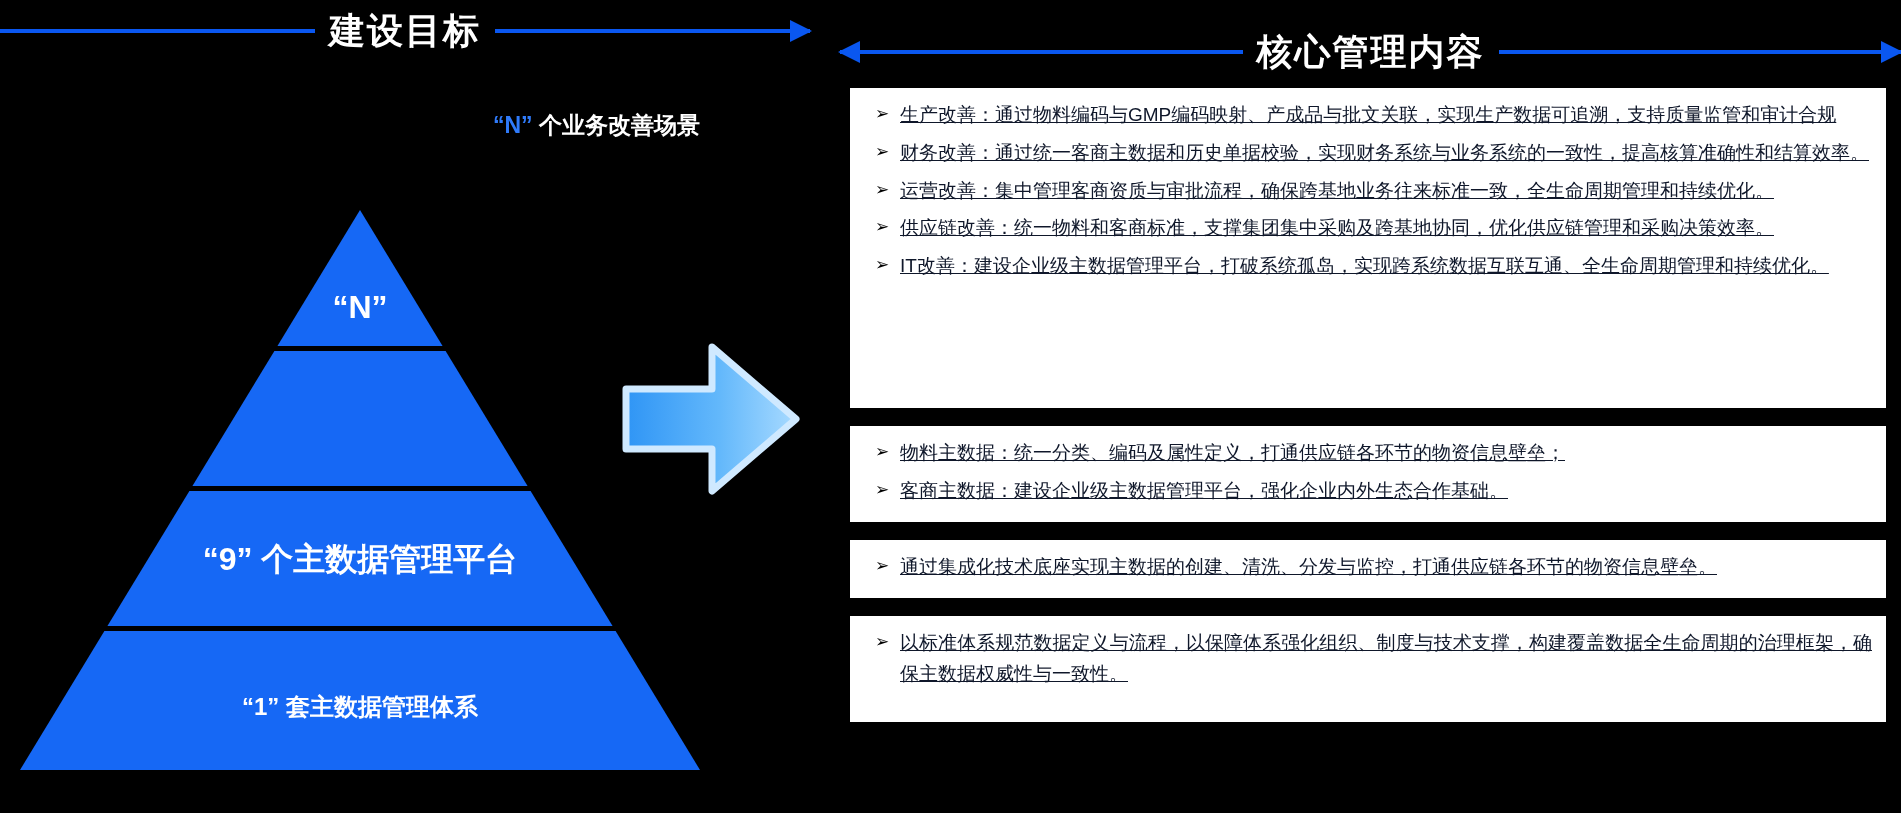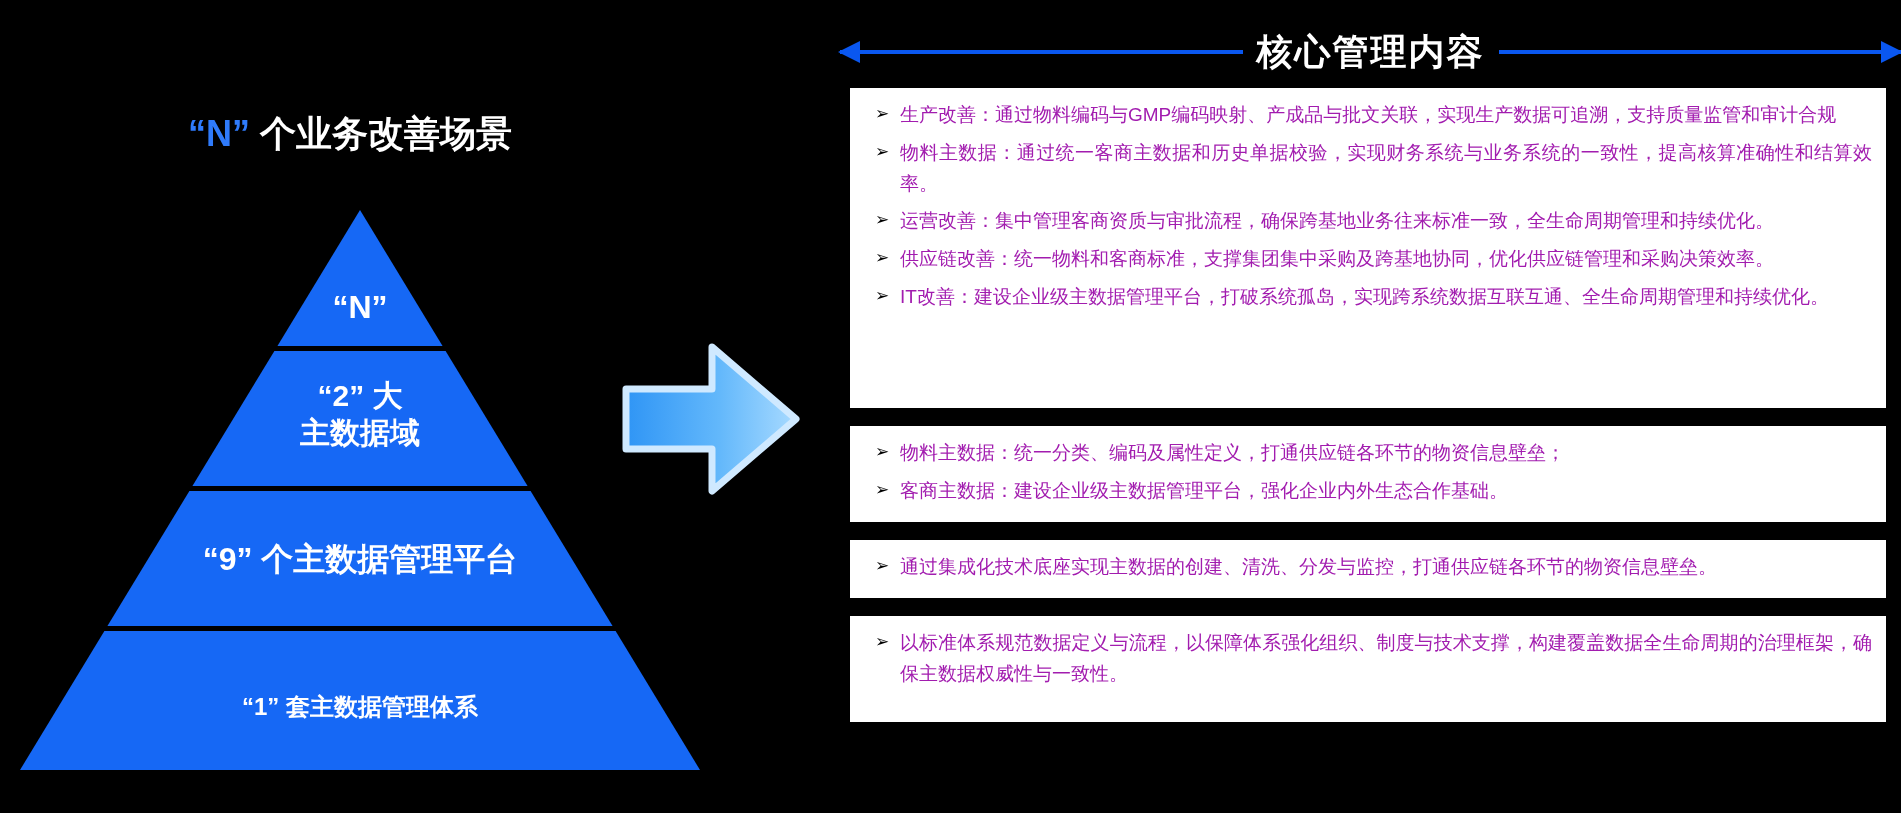--- a/index.html
+++ b/index.html
@@ -75,22 +75,22 @@
     left: 0;
     top: 62px;
     width: 840px;
     height: 751px;
   }
   .left-caption {
     position: absolute;
     top: 48px;
     left: 0;
     width: 700px;
-    text-align: center;
-    font-size: 36px;
+    text-align: right;
+    font-size: 23px;
     font-weight: bold;
     color: #ffffff;
     white-space: nowrap;
   }
   .left-caption .n-mark { color: #2f7bfb; }
 
   
   .pyramid {
     position: absolute;
     left: 20px;
@@ -182,29 +182,35 @@
     width: 36px;
     text-align: center;
     font-size: 17px;
     color: #000000;
     line-height: 1.62;
   }
   .bullet-text {
     flex: 1 1 auto;
     font-size: 19px;
     line-height: 1.62;
-    color: #a21caf;
+    color: #0f172a;
     text-align: justify;
+    text-decoration: underline;
   }
 </style>
 </head>
 <body>
 
 <div class="header-row">
 
+  <div class="hdr hdr-left">
+    <div class="arrow-line"></div>
+    <div class="hdr-title">建设目标</div>
+    <div class="arrow-line arrow-head-right"></div>
+  </div>
 
   <div class="hdr hdr-right">
     <div class="arrow-line arrow-head-left"></div>
     <div class="hdr-title">核心管理内容</div>
     <div class="arrow-line arrow-head-right"></div>
   </div>
 
 </div>
 
 <div class="left-panel">
@@ -222,22 +228,20 @@
       <div class="fill"></div>
     </div>
     <div class="pyr-layer layer3">
       <div class="fill"></div>
     </div>
     <div class="pyr-layer layer4">
       <div class="fill"></div>
     </div>
 
     <div class="pyr-label lbl1">“N”</div>
-    <div class="pyr-label lbl2">“2” 大
-主数据域</div>
     <div class="pyr-label lbl3">“9” 个主数据管理平台</div>
     <div class="pyr-label lbl4">“1” 套主数据管理体系</div>
 
   </div>
 
   <div class="big-arrow">
     <svg width="190" height="185" viewBox="0 0 190 185">
       <defs>
         <linearGradient id="arrGrad" x1="0" y1="0" x2="1" y2="0">
           <stop offset="0%" stop-color="#2f95f5"></stop>
@@ -253,21 +257,21 @@
 
 <div class="right-panel">
 
   <div class="card card1">
     <div class="bullet-row">
       <span class="bullet-icon">➢</span>
       <span class="bullet-text">生产改善：通过物料编码与GMP编码映射、产成品与批文关联，实现生产数据可追溯，支持质量监管和审计合规</span>
     </div>
     <div class="bullet-row">
       <span class="bullet-icon">➢</span>
-      <span class="bullet-text">物料主数据：通过统一客商主数据和历史单据校验，实现财务系统与业务系统的一致性，提高核算准确性和结算效率。</span>
+      <span class="bullet-text">财务改善：通过统一客商主数据和历史单据校验，实现财务系统与业务系统的一致性，提高核算准确性和结算效率。</span>
     </div>
     <div class="bullet-row">
       <span class="bullet-icon">➢</span>
       <span class="bullet-text">运营改善：集中管理客商资质与审批流程，确保跨基地业务往来标准一致，全生命周期管理和持续优化。</span>
     </div>
     <div class="bullet-row">
       <span class="bullet-icon">➢</span>
       <span class="bullet-text">供应链改善：统一物料和客商标准，支撑集团集中采购及跨基地协同，优化供应链管理和采购决策效率。</span>
     </div>
     <div class="bullet-row">

